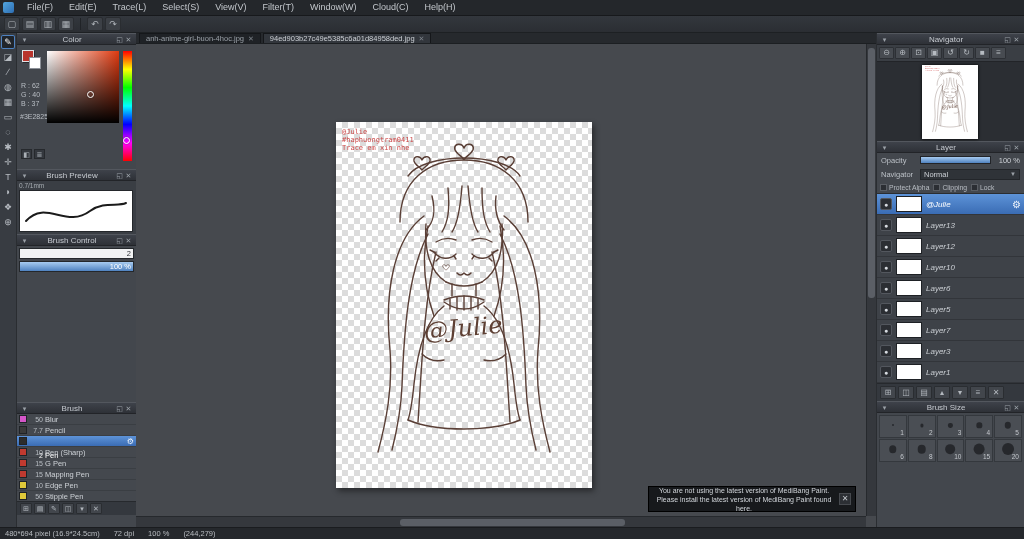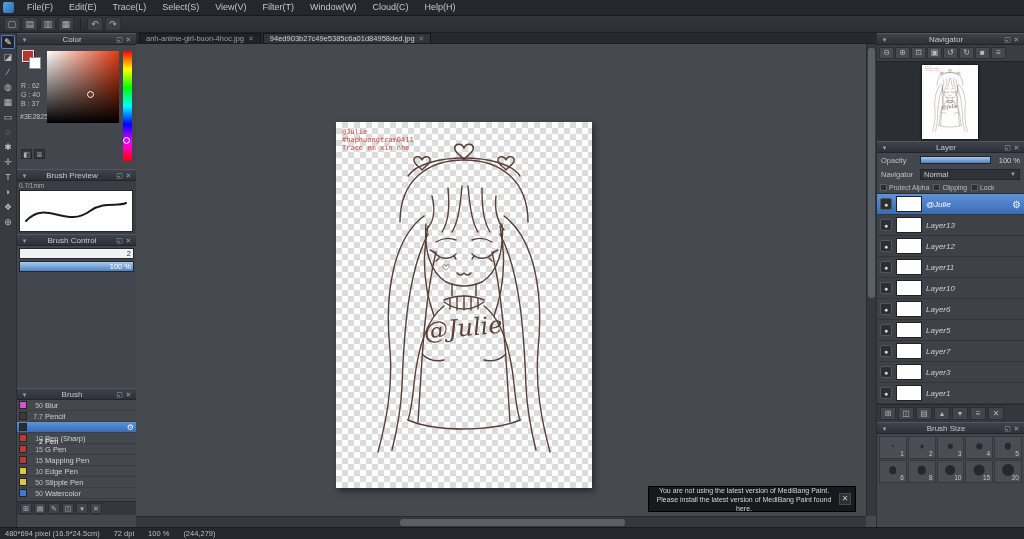--- a/index.html
+++ b/index.html
@@ -66,21 +66,21 @@
 
   
   .slider-row { position:relative; height:11px; margin:2px 2px 0 2px; }
   .slider-track { position:absolute; inset:0; border:1px solid #24272b; }
   .slider-white { background:#f1f2f3; }
   .slider-blue  { background:linear-gradient(#a7cbf0,#4f82c0); }
   .slider-val { position:absolute; right:3px; top:0; line-height:11px; font-size:7.5px; }
   .sv-dark { color:#2b2e33; } .sv-light { color:#fff; }
 
   
-  #brushlist { position:absolute; left:0; top:355px; width:119px; }
+  #brushlist { position:absolute; left:0; top:369px; width:119px; }
   .brush-row { display:flex; align-items:center; height:11px; padding:0 2px; gap:2px;
                border-bottom:1px solid #3a3e43; background:#44484e; }
   .brush-row .sw { width:8px; height:8px; border:1px solid #202327; flex:none; }
   .brush-row .bsz { width:14px; font-size:7px; color:#b9bec4; text-align:right; flex:none; }
   .brush-row .bnm { flex:1; font-size:7.5px; color:#cdd1d6; white-space:nowrap; overflow:hidden; }
   .brush-row.sel { background:linear-gradient(#5d93d8,#3a6cb4); }
   .brush-row.sel .bnm,.brush-row.sel .bsz { color:#fff;margin-top:28px; }
   .brush-row .gear { font-size:8px; color:#eaf2fb; flex:none; }
   #brushfoot { position:absolute; left:0; top:468px; width:119px; height:14px; background:#34383e;
                display:flex; align-items:center; gap:2px; padding:0 3px; border-top:1px solid #26292d; }
@@ -497,25 +497,20 @@
           <span class="lnm">Layer13</span>
         </div>
         <div class="layer-row">
           <span class="eye">●</span>
           <span class="lth"></span>
           <span class="lnm">Layer12</span>
         </div>
         <div class="layer-row">
           <span class="eye">●</span>
           <span class="lth"></span>
-          <span class="lnm">Layer11</span>
-        </div>
-        <div class="layer-row">
-          <span class="eye">●</span>
-          <span class="lth"></span>
           <span class="lnm">Layer10</span>
         </div>
         <div class="layer-row">
           <span class="eye">●</span>
           <span class="lth"></span>
           <span class="lnm">Layer6</span>
         </div>
         <div class="layer-row">
           <span class="eye">●</span>
           <span class="lth"></span>

